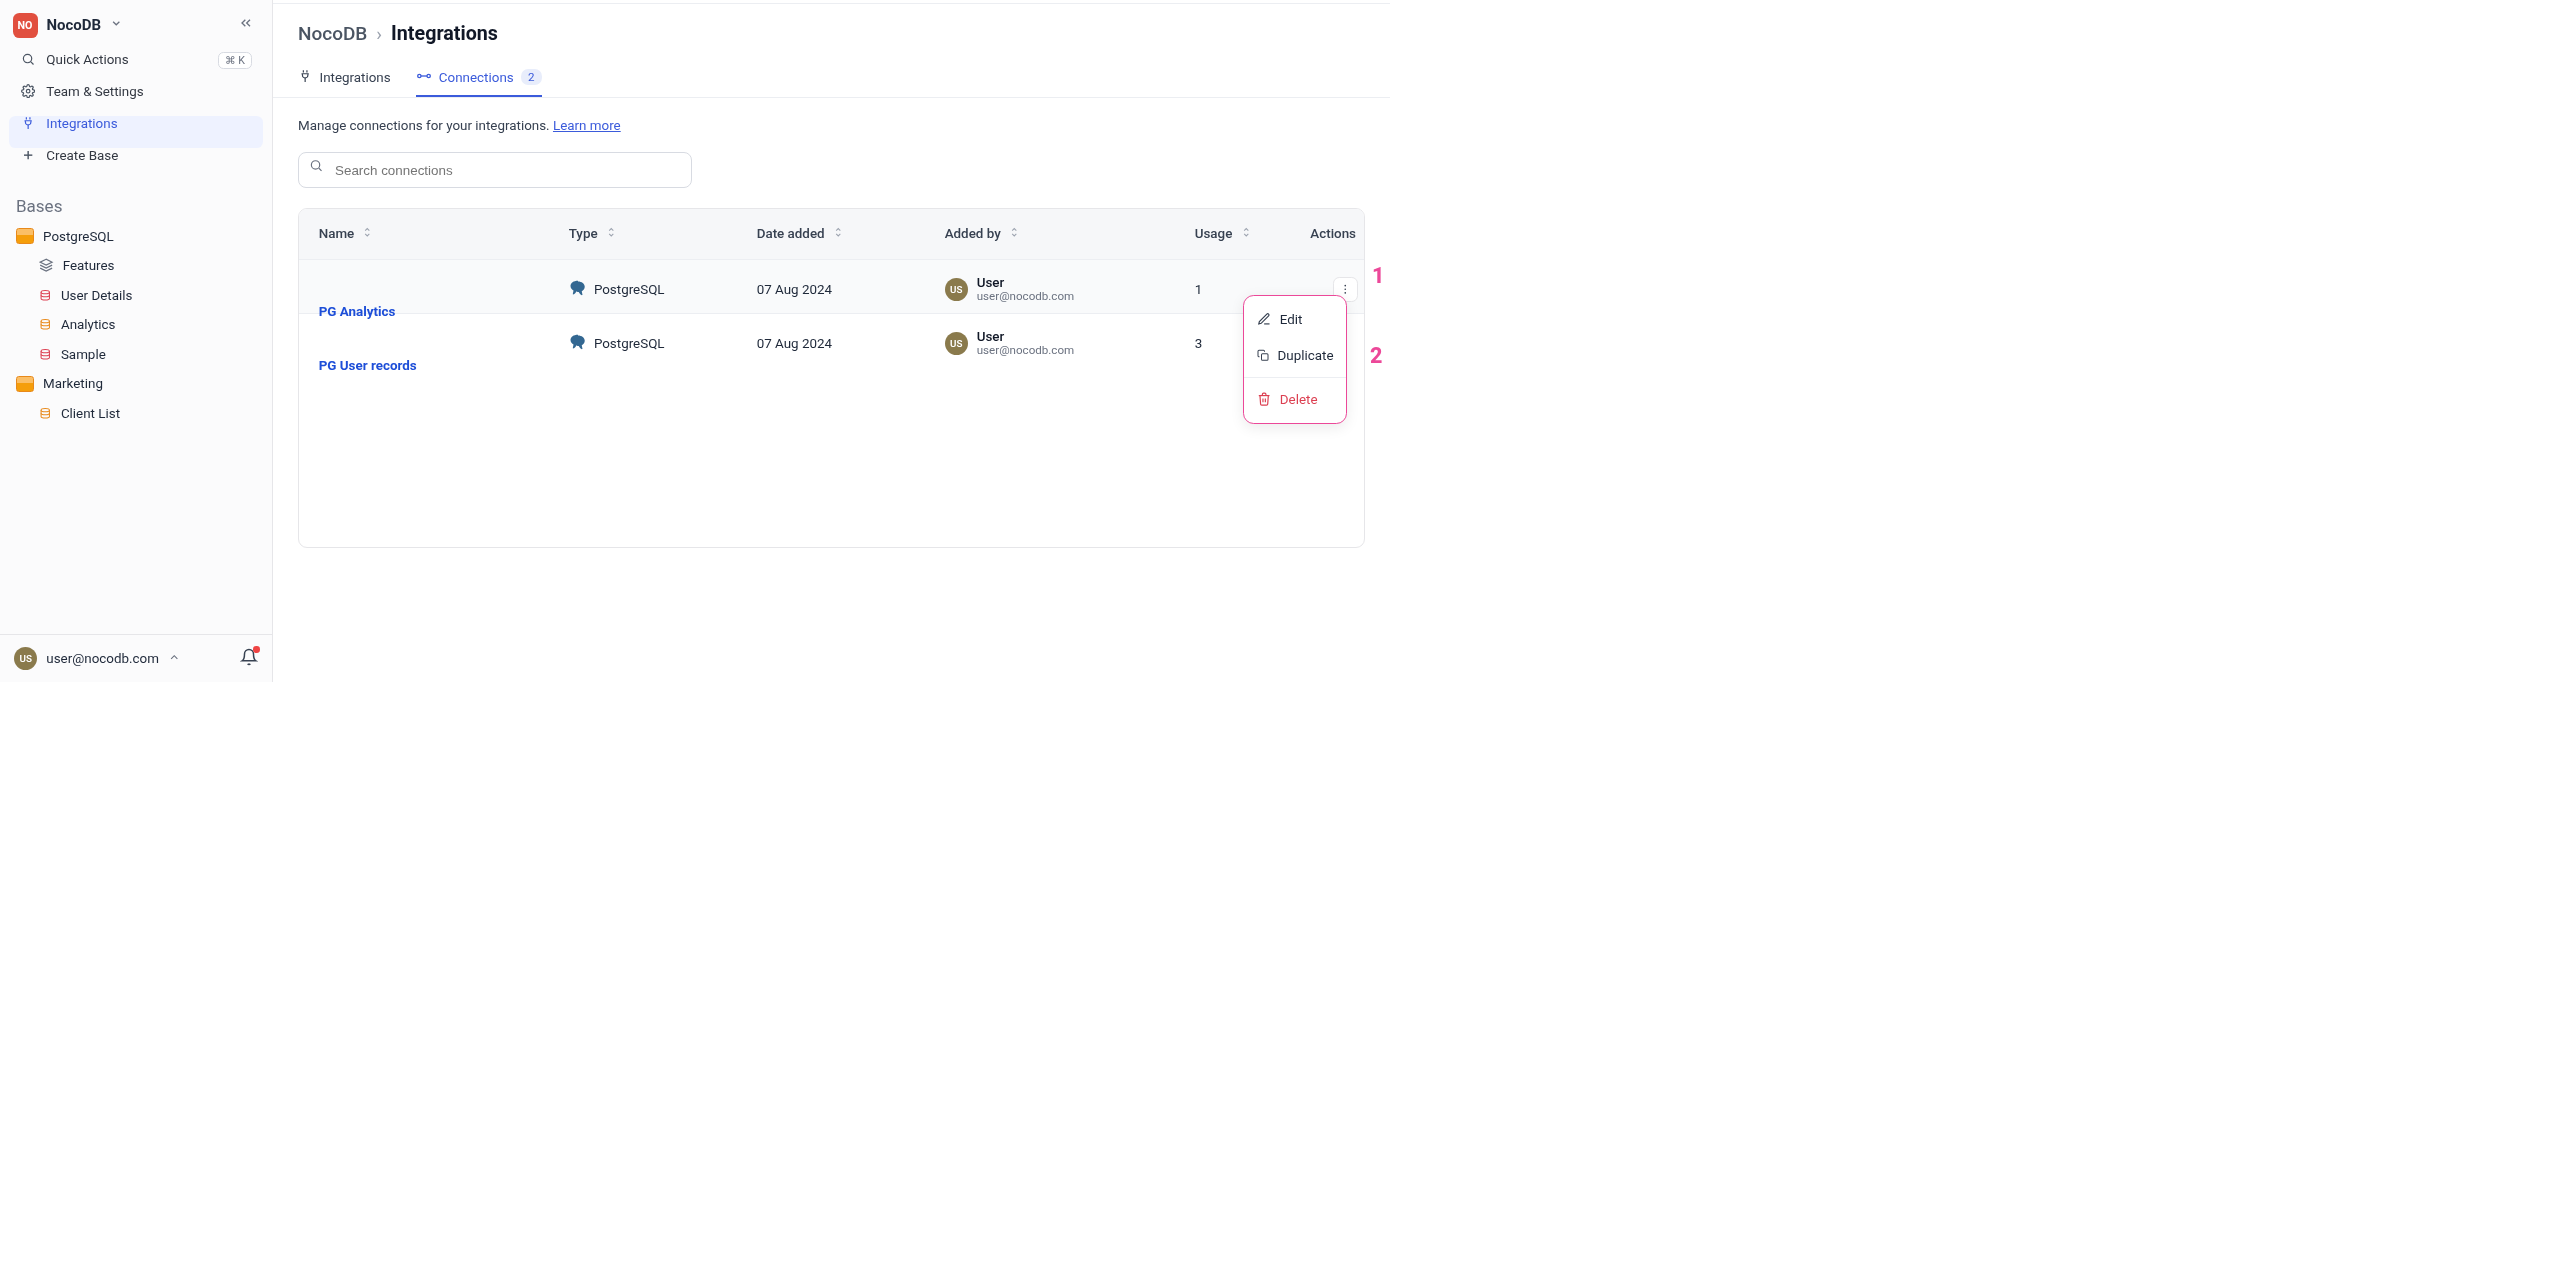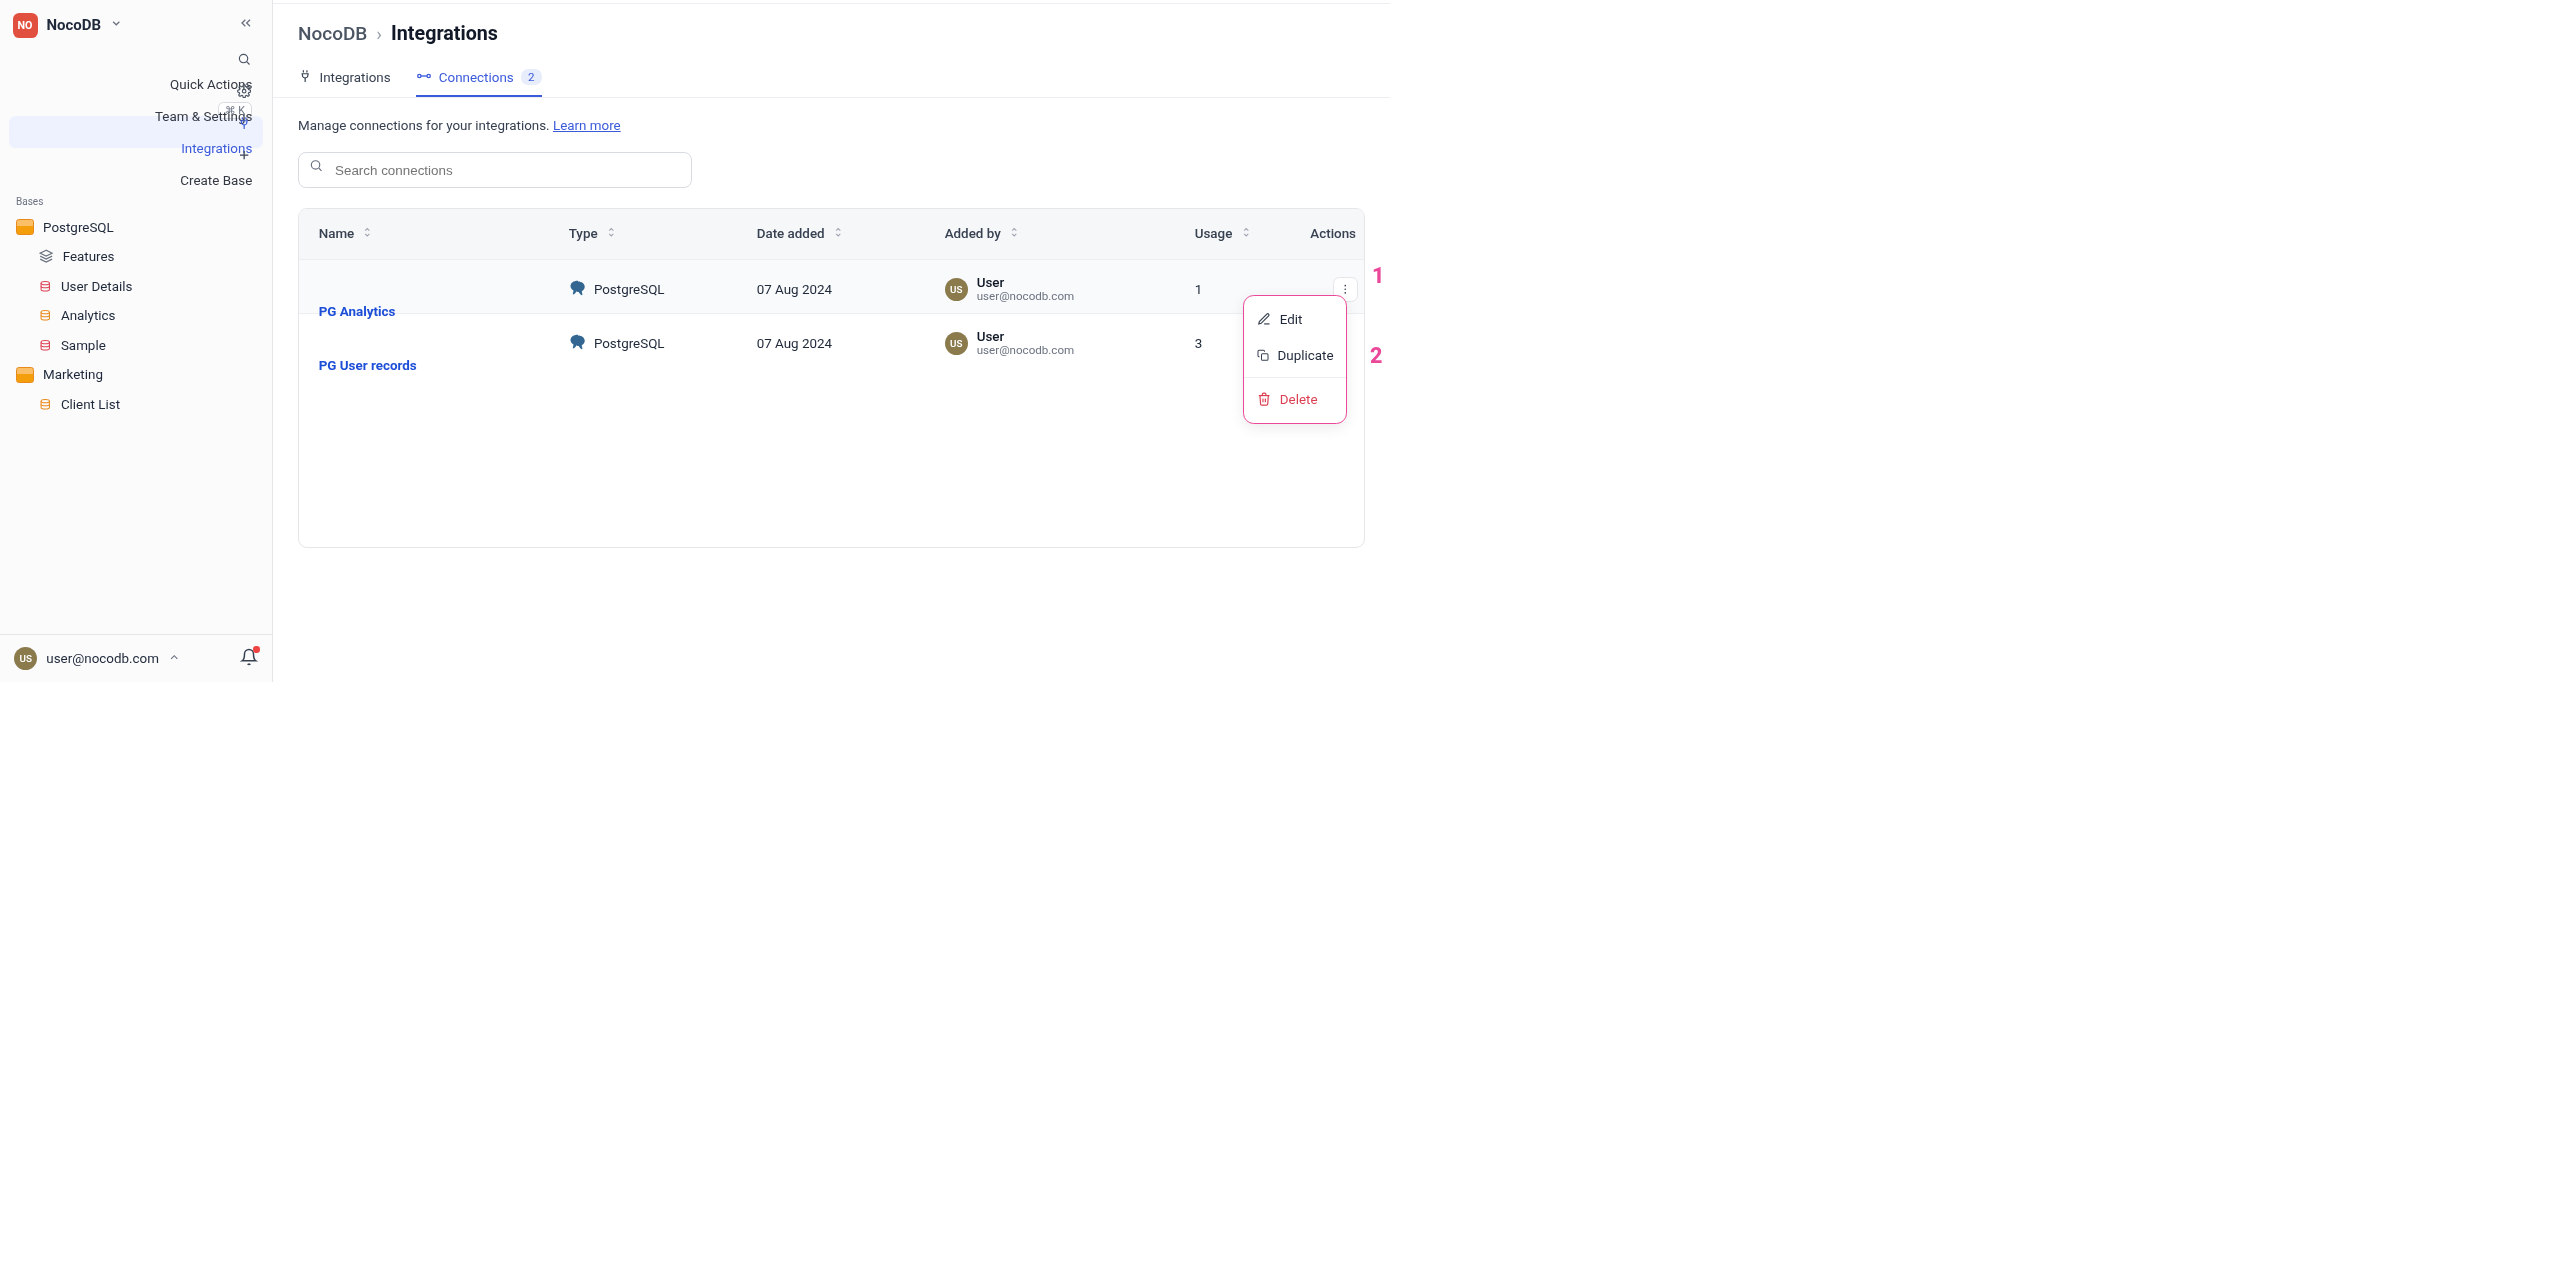--- a/index.html
+++ b/index.html
@@ -45,50 +45,49 @@
   .sidebar-collapse {
     margin-left: auto;
     color: #6b7280;
     font-size: 16px;
     padding: 3.6px 5.4px;
     border-radius: 5.4px;
   }
 
   .sidebar-section { padding: 1.8px 5.4px; }
   .nav-item {
-    display: flex; align-items: flex-end;
+    display: flex; align-items: flex-start;
     gap: 10.7px;
     height: 32px;
     padding: 0 10.7px;
     border-radius: 6.3px;
     color: #333842;
     cursor: pointer;
     margin: 0 3.6px;
-    flex-direction: column;
   }
   .nav-item .nav-icon { width: 16px; display:flex; align-items:center; justify-content:center; color:#4b5563; }
   .nav-item.active {
     background: #eef2ff;
     color: #3b5bdb;
   }
   .nav-item.active .nav-icon { color:#3b5bdb; }
   .kbd {
     margin-left: auto;
     border: 0.9px solid #d8dbe2;
     border-radius: 5.4px;
     padding: 0.9px 6.3px;
     font-size: 10.7px;
     color: #6b7280;
     background: #fff;
   }
 
   .sidebar-label {
     padding: 14.3px 16px 5.4px;
     color: #6b7280;
-    font-size: 10px;
+    font-size: 17px;
   }
 
   .tree { padding: 0 5.4px; }
   .tree-row {
     display: flex; align-items: center; gap: 9px;
     height: 29.5px; padding: 0 10.7px; border-radius: 6.3px;
     cursor: pointer;
   }
   .tree-row.depth1 { padding-left: 34px; text-align: right; }
   .base-icon {

